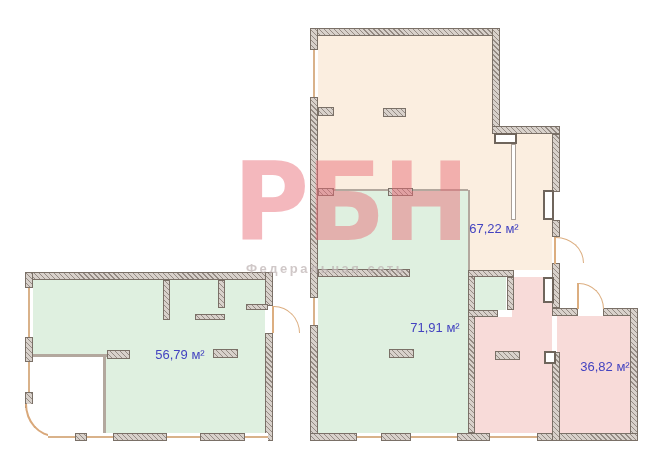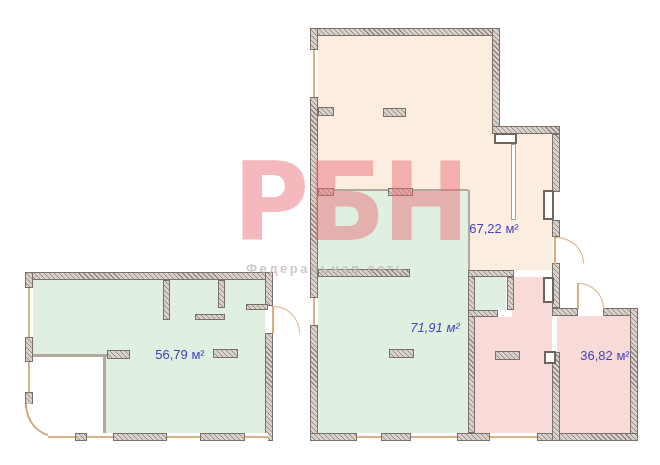--- a/index.html
+++ b/index.html
@@ -121,19 +121,19 @@
   <div class="abs wall" style="left:507px;top:277px;width:7px;height:33px;"></div>
   <div class="abs wall" style="left:468px;top:310px;width:30px;height:7px;"></div>
   <div class="abs wall" style="left:552px;top:352px;width:8px;height:89px;"></div>
   <div class="abs winbox" style="left:544px;top:351px;width:12px;height:13px;"></div>
   <div class="abs wall" style="left:318px;top:269px;width:92px;height:8px;"></div>
   <div class="abs radiator" style="left:383px;top:108px;width:23px;height:9px;"></div>
   <div class="abs radiator" style="left:389px;top:349px;width:25px;height:9px;"></div>
   <div class="abs radiator" style="left:495px;top:351px;width:25px;height:9px;"></div>
 
   <div class="room-label" style="left:462px;top:221px;">67,22 м²</div>
-  <div class="room-label" style="left:403px;top:320px;font-style:italic;">71,91 м²</div>
-  <div class="room-label" style="left:573px;top:348px;">36,82 м²</div>
+  <div class="room-label" style="left:403px;top:320px;">71,91 м²</div>
+  <div class="room-label" style="left:573px;top:359px;">36,82 м²</div>
 
   <div id="wm-logo">РБН</div>
   <div id="wm-sub">Федеральная сеть</div>
 
 </div>
 
 </body></html>

